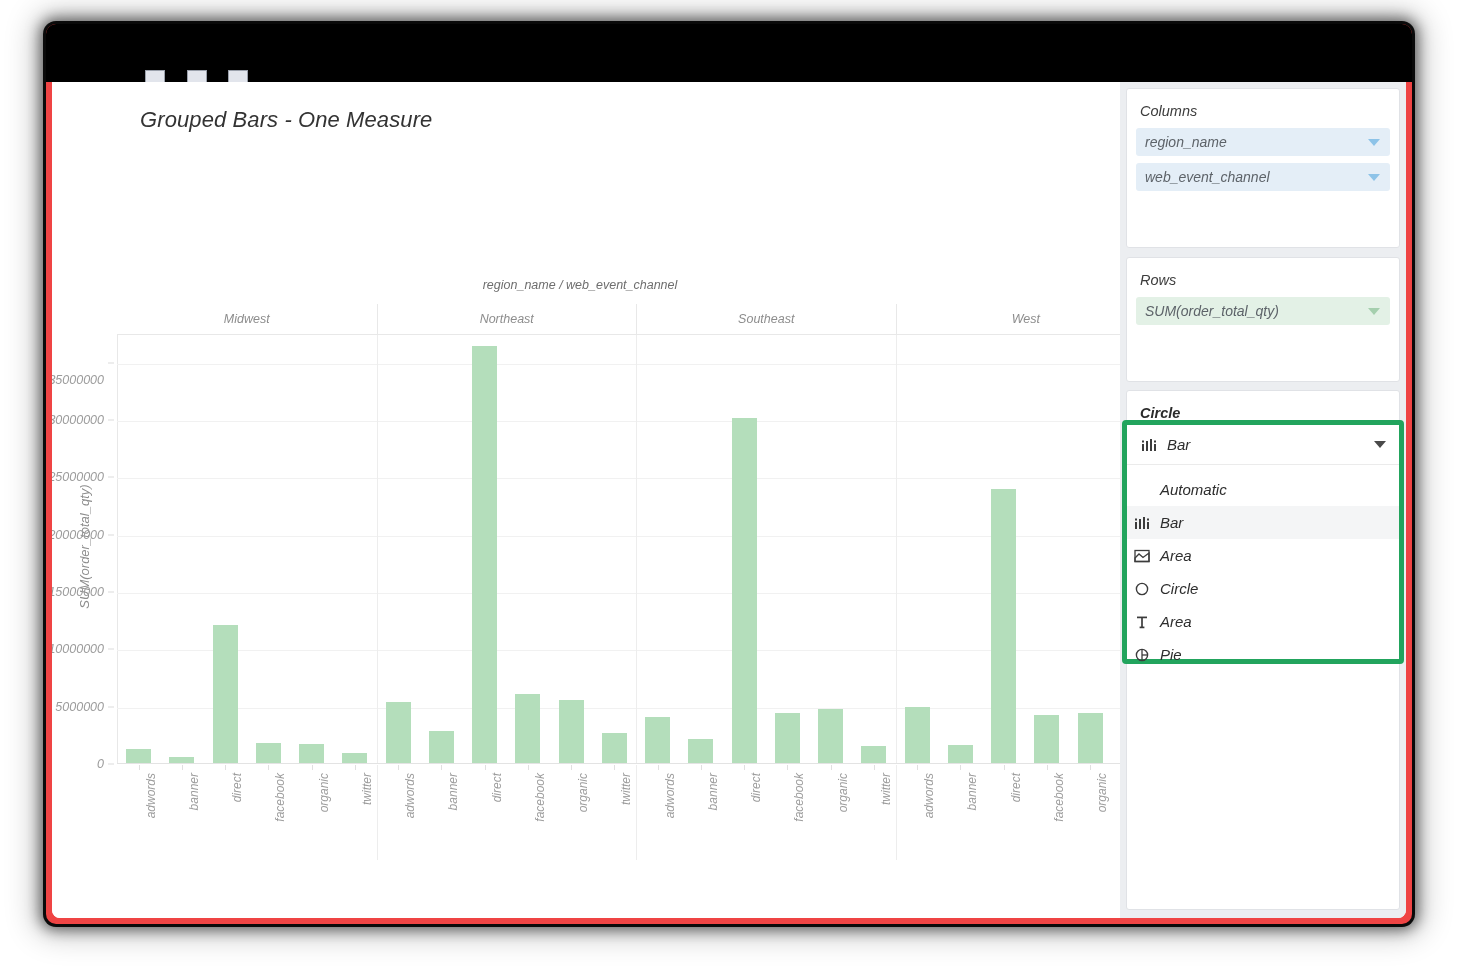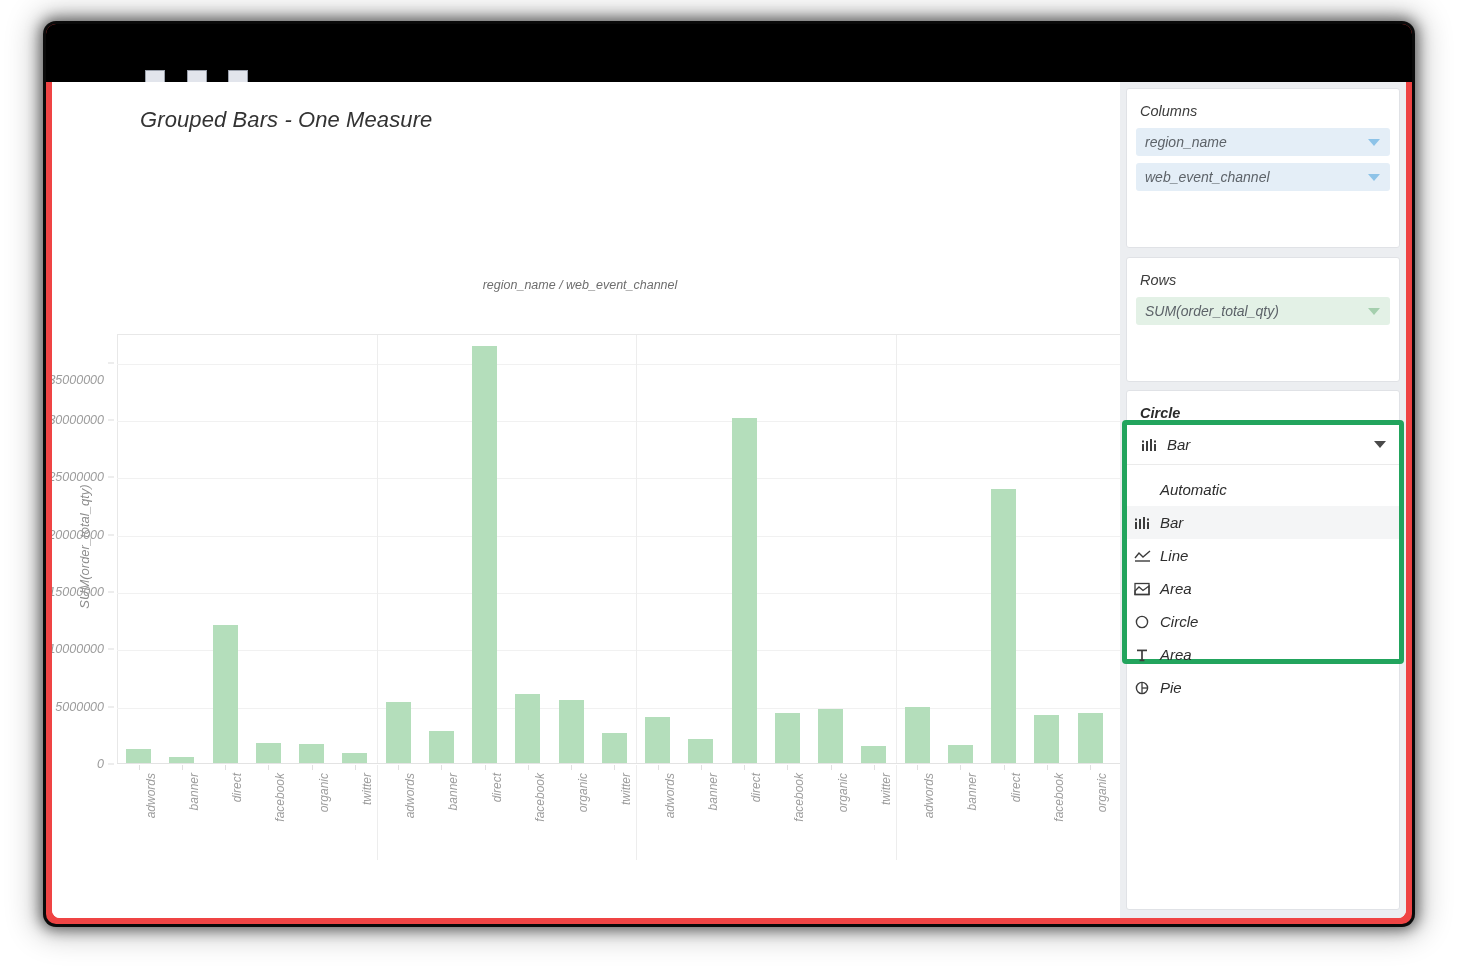--- a/index.html
+++ b/index.html
@@ -175,20 +175,26 @@
       <div class="tb-square tb-s2"></div>
       <div class="tb-square tb-s3"></div>
     </div>
 
     <div class="appbody">
 
       <div class="canvas">
         <div class="chart-title">Grouped Bars - One Measure</div>
         <div class="facet-axis-title">region_name / web_event_channel</div>
 
+        <div class="facet-band" id="facet-band">
+            <div class="facet-cell first" style="left: 0px; width: 259.5px;">Midwest</div>
+            <div class="facet-cell" style="left: 259.5px; width: 259.5px;">Northeast</div>
+            <div class="facet-cell" style="left: 519px; width: 259.5px;">Southeast</div>
+            <div class="facet-cell" style="left: 778.5px; width: 259.5px;">West</div>
+          </div>
 
         <div class="ytitle">
           <span>SUM(order_total_qty)</span>
         </div>
         <div class="ylabels" id="ylabels">
             <div class="ytick" style="top: 430px;">0</div>
             <div class="ytickmark" style="top: 430px;"></div>
             <div class="ytick" style="top: 372.667px;">5000000</div>
             <div class="ytickmark" style="top: 372.667px;"></div>
             <div class="ytick" style="top: 315.333px;">10000000</div>
@@ -353,29 +359,20 @@
                     <rect x="5" y="3" width="2" height="10" fill="#3c3c3c"></rect>
                     <rect x="9" y="1" width="2" height="12" fill="#3c3c3c"></rect>
                     <rect x="13" y="6" width="2" height="7" fill="#3c3c3c"></rect>
                     <rect x="13" y="2.5" width="2" height="2" fill="#3c3c3c"></rect>
                   </svg>
                 </span>
                 <span class="mlbl">Bar</span>
               </div>
               <div class="menu-item">
                 <span class="ico">
-                  <svg width="17" height="14" viewBox="0 0 17 14">
-                    <polyline points="1,9 5,4 9,8 16,2" fill="none" stroke="#3c3c3c" stroke-width="1.4"></polyline>
-                    <line x1="1" y1="12" x2="16" y2="12" stroke="#3c3c3c" stroke-width="1.4"></line>
-                  </svg>
-                </span>
-                <span class="mlbl">Line</span>
-              </div>
-              <div class="menu-item">
-                <span class="ico">
                   <svg width="16" height="14" viewBox="0 0 16 14">
                     <rect x="1" y="1.5" width="14" height="11" fill="none" stroke="#3c3c3c" stroke-width="1.3"></rect>
                     <path d="M1 9 L5 5 L9 8.5 L15 4 L15 12.5 L1 12.5 Z" fill="none" stroke="#3c3c3c" stroke-width="1.3"></path>
                   </svg>
                 </span>
                 <span class="mlbl">Area</span>
               </div>
               <div class="menu-item">
                 <span class="ico">
                   <svg width="16" height="14" viewBox="0 0 16 14">

